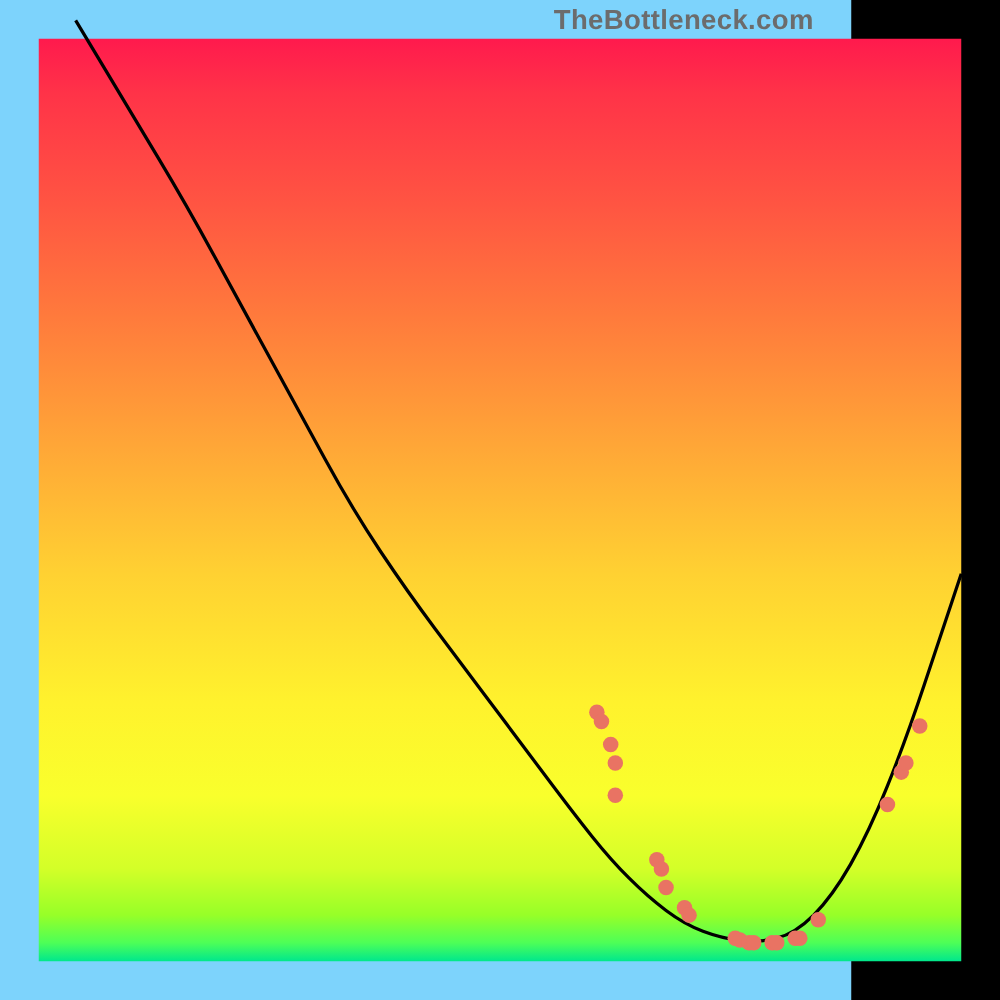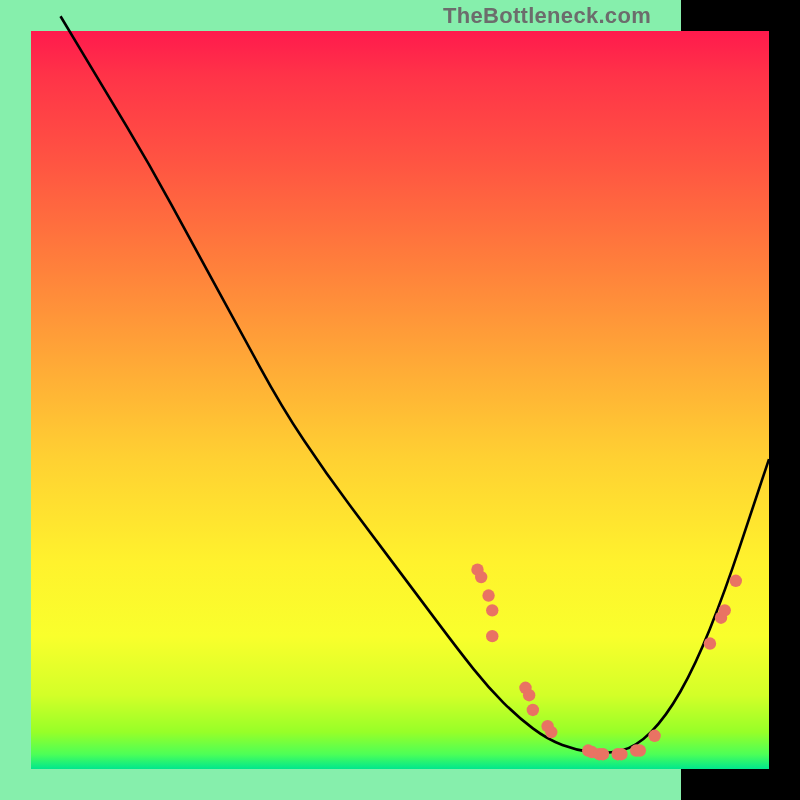--- a/index.html
+++ b/index.html
@@ -9,21 +9,21 @@
     height: 800px;
     background: #000;
     overflow: hidden;
   }
   .frame {
     position: absolute;
     top: 0;
     left: 0;
     width: 681px;
     height: 800px;
-    background: #86efac;
+    background: #7dd3fc;
   }
   .plot {
     position: absolute;
     top: 31px;
     left: 31px;
     width: 738px;
     height: 738px;
     
     background: linear-gradient(
       to bottom,

